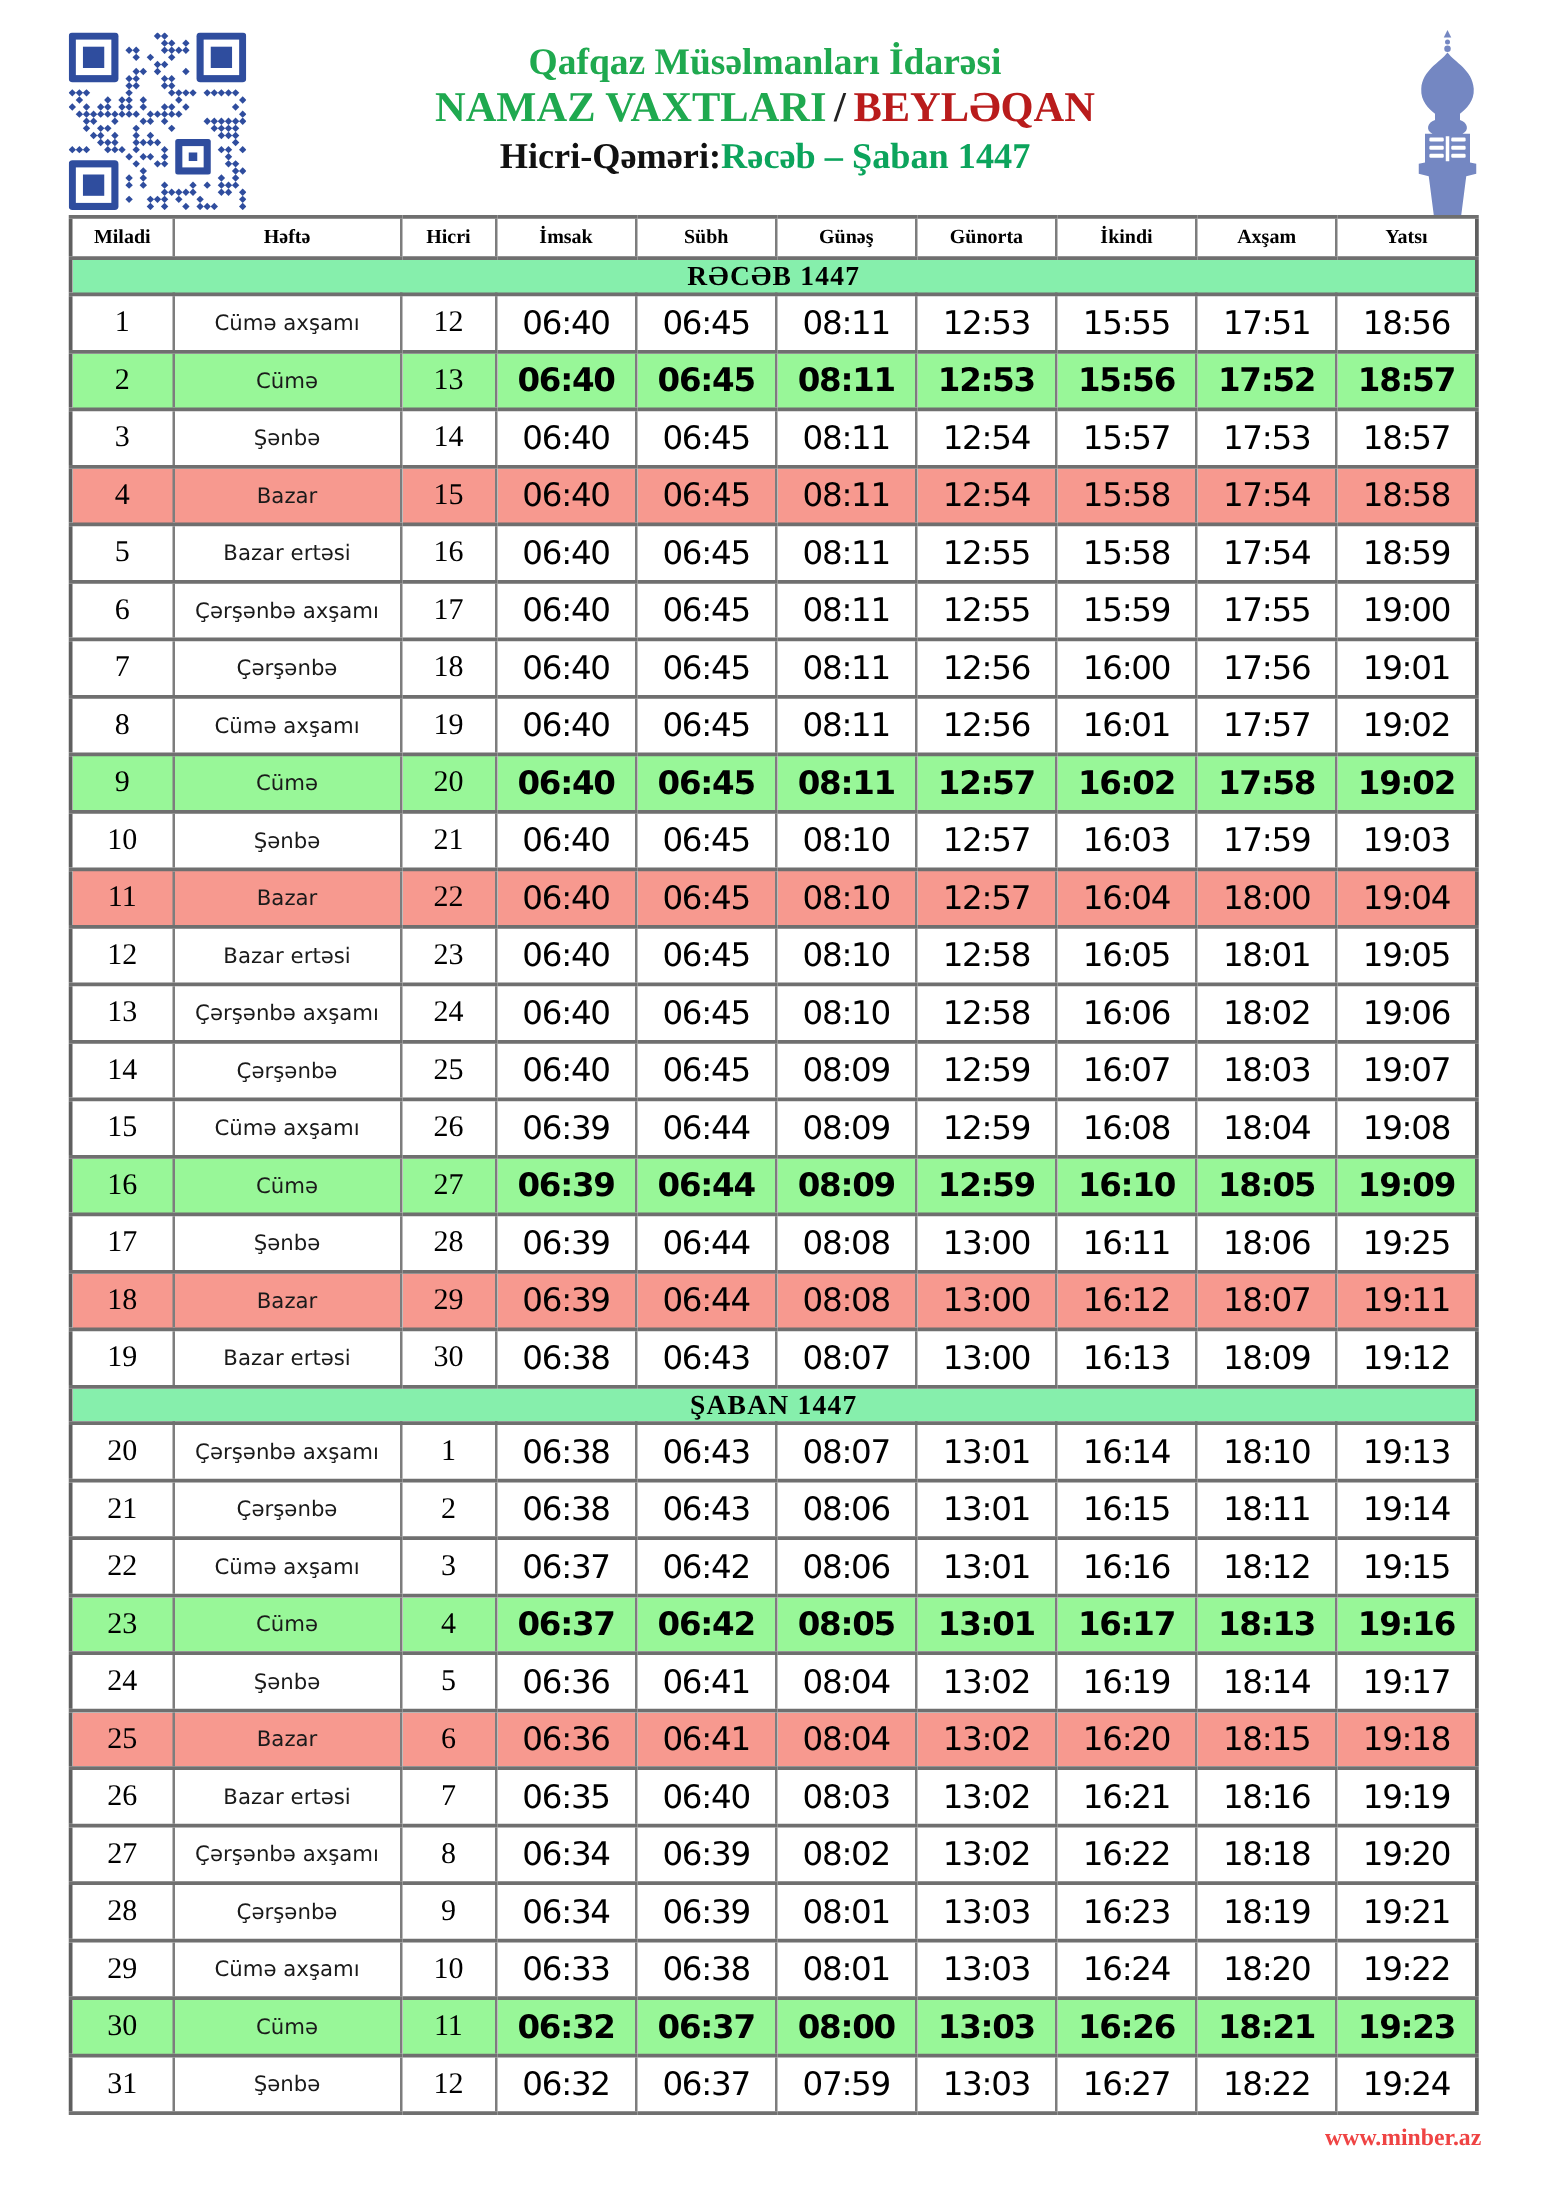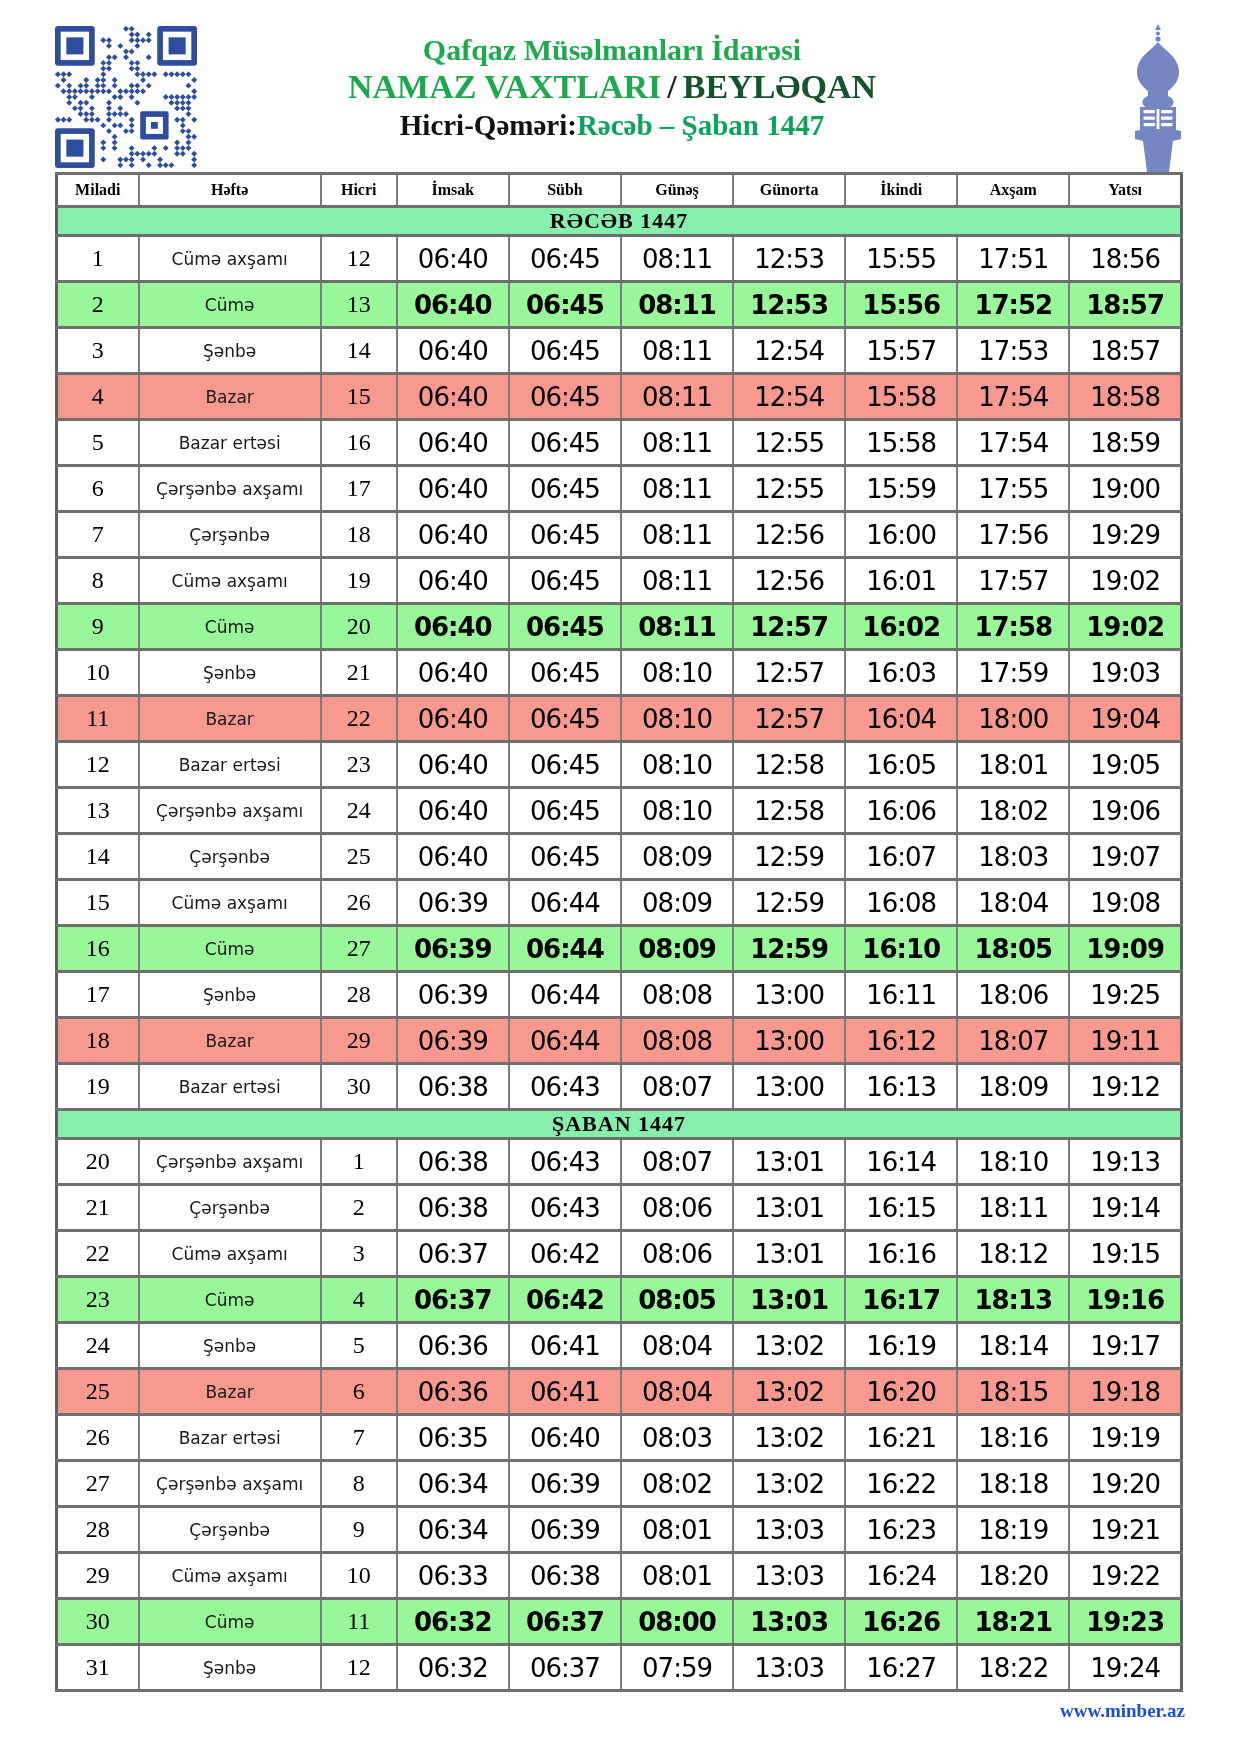--- a/index.html
+++ b/index.html
@@ -17,21 +17,21 @@
   .qr { position: absolute; left: 55px; top: 26px; width: 142px; height: 142px; }
   .minaret { position: absolute; right: 46px; top: 24px; width: 72px; height: 148px; }
 
   .titles {
     position: absolute; left: 110px; right: 126px; top: 32px;
     text-align: center; line-height: 1.18;
   }
   .org-line   { font-size: 30px; font-weight: bold; color: #1FA94F; }
   .main-line  { font-size: 34px; font-weight: bold; color: #1FA94F; }
   .main-line .sep  { color: #222222; margin: 0 6px; }
-  .main-line .city { color: #14532d; }
+  .main-line .city { color: #b91c1c; }
   .miladi-line { font-size: 29px; font-weight: bold; color: #111111; }
   .miladi-line .val { color: #8F430F; margin-left: 10px; }
   .hicri-line  { font-size: 29px; font-weight: bold; color: #111111; }
   .hicri-line .val { color: #0CA45C; margin-left: 0; }
 
   
   table.pt {
     position: absolute; left: 55px; top: 172px;
     width: 1128px;
     border-collapse: collapse; table-layout: fixed;
@@ -70,21 +70,21 @@
   td.time {
     font-family: "DejaVu Sans", sans-serif;
     font-size: 26px; color: #000000; letter-spacing: -1px;
   }
   tr.friday td.time { font-weight: bold; }
 
   
   .footer {
     position: absolute; right: 55px; top: 1700px;
     font-family: "Liberation Serif", serif;
-    font-size: 19px; font-weight: bold; color: #1d4ed8;
+    font-size: 19px; font-weight: bold; color: #ef4444;
   }
 </style>
 </head>
 <body>
 
 <div class="page">
 
   <svg class="qr" id="qr-svg" viewBox="0 0 142 142">
       <rect x="0" y="0" width="39.76" height="39.76" rx="3" fill="#2F4D9E"></rect>
       <rect x="5.68" y="5.68" width="28.4" height="28.4" fill="#fff"></rect>
@@ -416,21 +416,21 @@
         <tr class="data-row">
           <td class="num">7</td>
           <td class="day">Çərşənbə</td>
           <td class="num">18</td>
           <td class="time">06:40</td>
           <td class="time">06:45</td>
           <td class="time">08:11</td>
           <td class="time">12:56</td>
           <td class="time">16:00</td>
           <td class="time">17:56</td>
-          <td class="time">19:29</td>
+          <td class="time">19:01</td>
         </tr>
         <tr class="data-row">
           <td class="num">8</td>
           <td class="day">Cümə axşamı</td>
           <td class="num">19</td>
           <td class="time">06:40</td>
           <td class="time">06:45</td>
           <td class="time">08:11</td>
           <td class="time">12:56</td>
           <td class="time">16:01</td>

